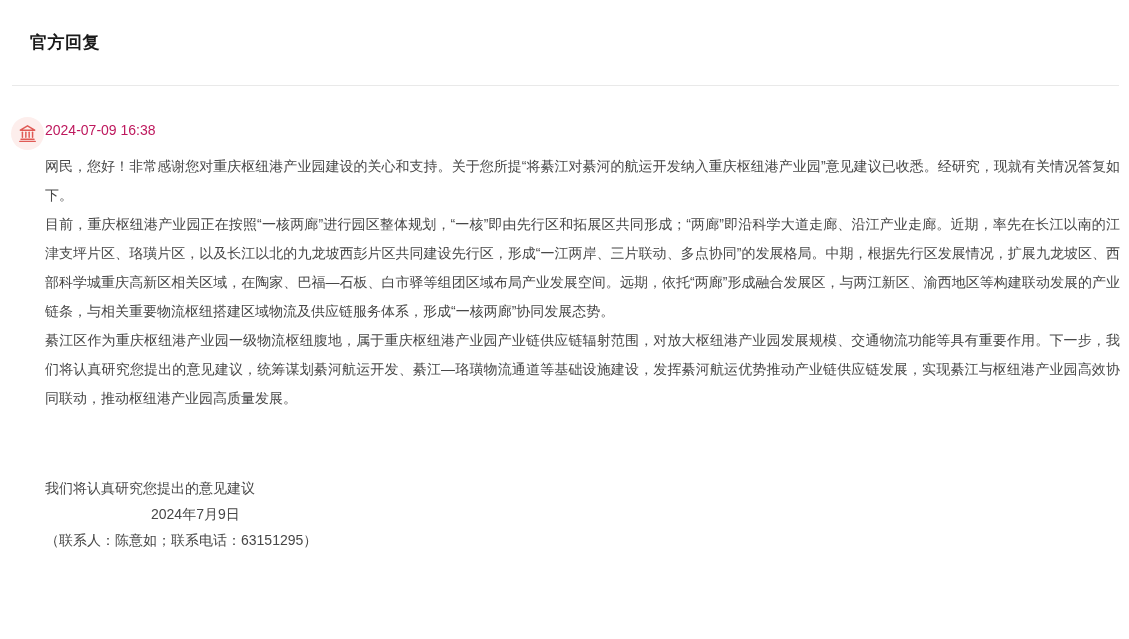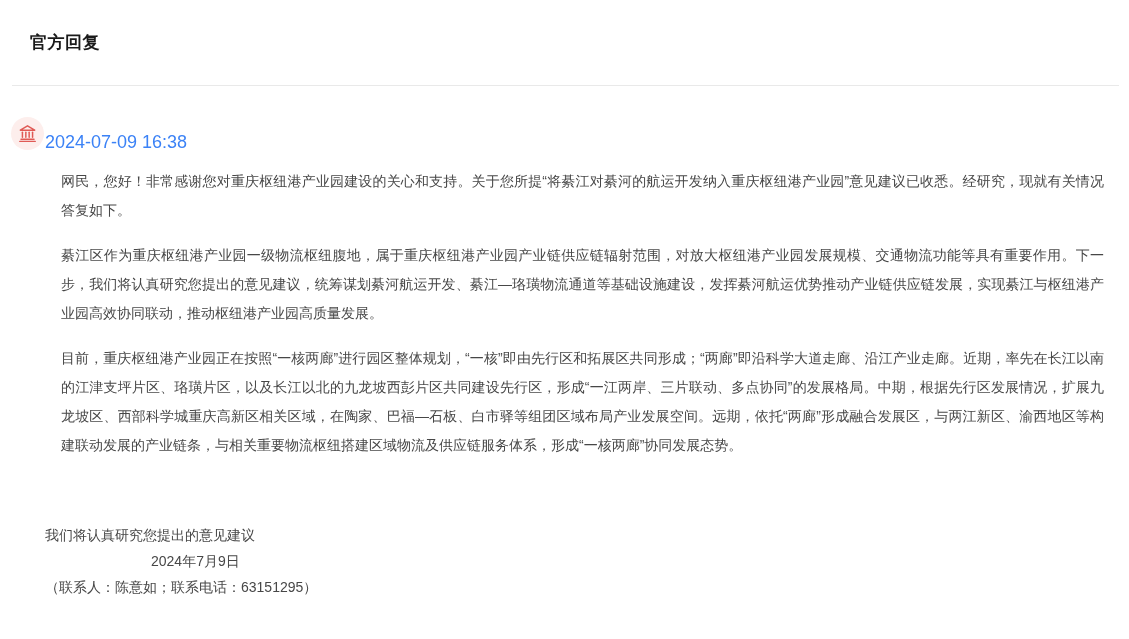--- a/index.html
+++ b/index.html
@@ -46,33 +46,33 @@
     margin-left: 1px;
   }
   .author {
     font-size: 15px;
     font-weight: 700;
     color: #333333;
     line-height: 19px;
     padding-top: 1px;
   }
   .datetime {
-    font-size: 18px;
-    color: #3b82f6;
+    font-size: 14px;
+    color: #be185d;
     line-height: 18px;
-    margin-top: 16px;
+    margin-top: 4px;
   }
   .reply-body {
     margin-top: 13px;
     font-size: 14px;
     color: #474747;
     line-height: 29px;
     text-align: justify;
   }
-  .reply-body p { margin: 16px; }
+  .reply-body p { margin: 0; }
   .signature {
     margin-top: 62px;
     font-size: 14px;
     color: #474747;
     line-height: 26px;
   }
   .sig-date { padding-left: 106px; }
 </style>
 </head>
 <body>
@@ -95,22 +95,22 @@
         <line x1="4.6" y1="18.6" x2="19.4" y2="18.6"></line>
         <line x1="3.2" y1="21" x2="20.8" y2="21"></line>
       </svg>
     </div>
 
     <div class="reply-main">
       <div class="datetime">2024-07-09 16:38</div>
 
       <div class="reply-body">
         <p>网民，您好！非常感谢您对重庆枢纽港产业园建设的关心和支持。关于您所提“将綦江对綦河的航运开发纳入重庆枢纽港产业园”意见建议已收悉。经研究，现就有关情况答复如下。</p>
+        <p>目前，重庆枢纽港产业园正在按照“一核两廊”进行园区整体规划，“一核”即由先行区和拓展区共同形成；“两廊”即沿科学大道走廊、沿江产业走廊。近期，率先在长江以南的江津支坪片区、珞璜片区，以及长江以北的九龙坡西彭片区共同建设先行区，形成“一江两岸、三片联动、多点协同”的发展格局。中期，根据先行区发展情况，扩展九龙坡区、西部科学城重庆高新区相关区域，在陶家、巴福—石板、白市驿等组团区域布局产业发展空间。远期，依托“两廊”形成融合发展区，与两江新区、渝西地区等构建联动发展的产业链条，与相关重要物流枢纽搭建区域物流及供应链服务体系，形成“一核两廊”协同发展态势。</p>
         <p>綦江区作为重庆枢纽港产业园一级物流枢纽腹地，属于重庆枢纽港产业园产业链供应链辐射范围，对放大枢纽港产业园发展规模、交通物流功能等具有重要作用。下一步，我们将认真研究您提出的意见建议，统筹谋划綦河航运开发、綦江—珞璜物流通道等基础设施建设，发挥綦河航运优势推动产业链供应链发展，实现綦江与枢纽港产业园高效协同联动，推动枢纽港产业园高质量发展。</p>
-        <p>目前，重庆枢纽港产业园正在按照“一核两廊”进行园区整体规划，“一核”即由先行区和拓展区共同形成；“两廊”即沿科学大道走廊、沿江产业走廊。近期，率先在长江以南的江津支坪片区、珞璜片区，以及长江以北的九龙坡西彭片区共同建设先行区，形成“一江两岸、三片联动、多点协同”的发展格局。中期，根据先行区发展情况，扩展九龙坡区、西部科学城重庆高新区相关区域，在陶家、巴福—石板、白市驿等组团区域布局产业发展空间。远期，依托“两廊”形成融合发展区，与两江新区、渝西地区等构建联动发展的产业链条，与相关重要物流枢纽搭建区域物流及供应链服务体系，形成“一核两廊”协同发展态势。</p>
       </div>
 
       <div class="signature">
         <div>我们将认真研究您提出的意见建议</div>
         <div class="sig-date">2024年7月9日</div>
         <div>（联系人：陈意如；联系电话：63151295）</div>
       </div>
     </div>
 
   </div>

